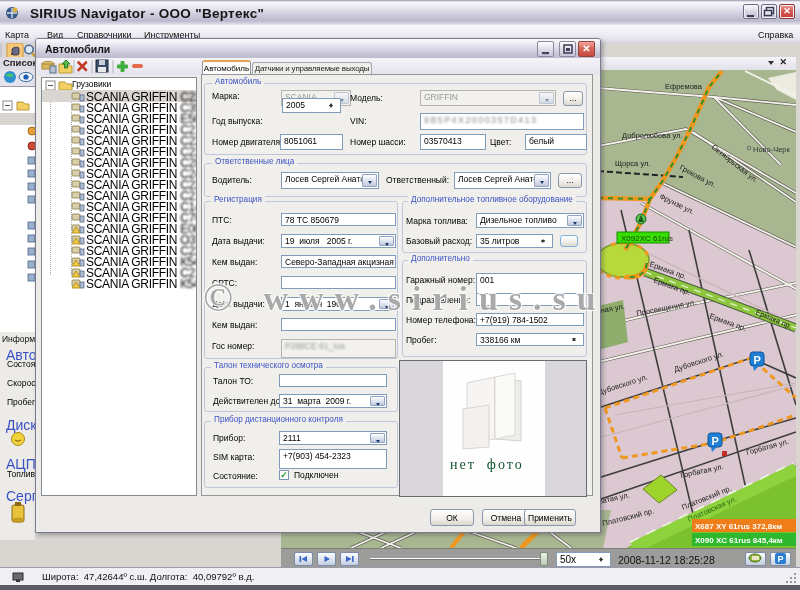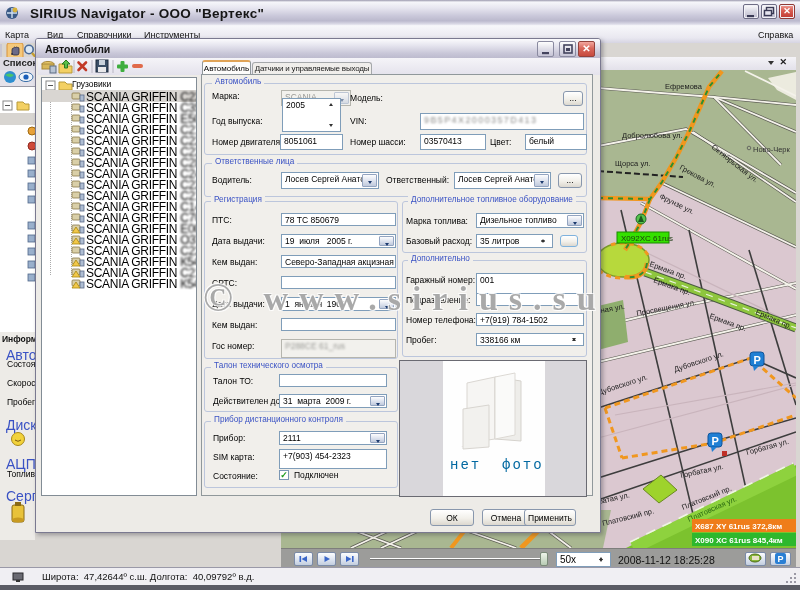--- a/index.html
+++ b/index.html
@@ -138,21 +138,21 @@
         <rect x="28" y="109" width="7" height="7"></rect>
       <rect x="28" y="135" width="7" height="7"></rect>
         <rect x="28" y="148" width="7" height="7"></rect>
       <rect x="28" y="161" width="7" height="7"></rect>
         <rect x="28" y="174" width="7" height="7"></rect>
       <rect x="28" y="187" width="7" height="7"></rect>
     </g>
   </svg>
 </div>
 <div class="abs" id="leftinfo">
-  <div style="position:absolute;left:2px;top:2px;font-weight:bold;color:#111">Информ</div>
+  <div style="position:absolute;left:2px;top:2px;font-weight:normal;color:#111">Информ</div>
   <span class="bluecap" style="left:6px;top:15px">Автомс</span>
   <span style="position:absolute;left:7px;top:27px">Состоя</span>
   <span style="position:absolute;left:7px;top:46px">Скорос</span>
   <span style="position:absolute;left:7px;top:65px">Пробег</span>
   <span class="bluecap" style="left:6px;top:85px">Дискр</span>
   <svg style="position:absolute;left:10px;top:99px" width="16" height="16">
       <circle cx="8" cy="8" r="6.5" fill="#f2d23a" stroke="#a8881a"></circle>
       <path d="M5 9 q3 2.6 6 0" stroke="#7a5a10" fill="none"></path>
     </svg>
   <span class="bluecap" style="left:6px;top:124px">АЦП</span>
@@ -559,23 +559,24 @@
       <div id="tab1">Автомобиль</div>
       <div id="tab2">Датчики и управляемые выходы</div>
     </div>
   <div id="tabpage"></div>
 
   <div class="grp" style="left:168px;top:44px;width:383px;height:72px"></div>
   <div class="glbl" style="left:176px;top:38px">Автомобиль</div>
   <span class="lbl" style="left:176px;top:52px">Марка:</span>
   <div class="txt dis" style="left:245px;top:51px;width:70px;height:16px">SCANIA<span class="dbtn" style="opacity:.55"></span></div>
   <span class="lbl" style="left:314px;top:54px">Модель:</span>
+  <div class="txt dis" style="left:384px;top:51px;width:136px;height:16px">GRIFFIN<span class="dbtn" style="opacity:.55"></span></div>
   <div class="btn" style="left:527px;top:52px;width:20px;height:15px;line-height:13px">...</div>
   <span class="lbl" style="left:176px;top:77px">Год выпуска:</span>
-  <div class="txt" style="left:246px;top:59px;width:59px;height:34px">2005<span class="spinb"></span></div>
+  <div class="txt" style="left:246px;top:59px;width:59px;height:15px">2005<span class="spinb"></span></div>
   <span class="lbl" style="left:314px;top:77px">VIN:</span>
   <div class="txt" style="left:384px;top:74px;width:164px;height:17px"><span class="blur" style="font-size:9px;letter-spacing:1.4px;color:#8a8a88">9B5P4X2000357D413</span></div>
   <span class="lbl" style="left:176px;top:98px">Номер двигателя:</span>
   <div class="txt" style="left:244px;top:95px;width:63px;height:16px">8051061</div>
   <span class="lbl" style="left:314px;top:98px">Номер шасси:</span>
   <div class="txt" style="left:384px;top:95px;width:66px;height:16px">03570413</div>
   <span class="lbl" style="left:454px;top:98px">Цвет:</span>
   <div class="txt" style="left:489px;top:95px;width:62px;height:16px">белый</div>
 
   <div class="grp" style="left:168px;top:124px;width:383px;height:34px"></div>
@@ -641,21 +642,21 @@
 
   <div style="position:absolute;left:363px;top:321px;width:188px;height:137px;border:1px solid #6a6a72;background:#d9d7db"></div>
   <div style="position:absolute;left:407px;top:322px;width:102px;height:135px;background:#fefefe"></div>
   <svg style="position:absolute;left:413px;top:330px" width="90" height="88">
     <polygon points="30,72 12,78 40,78" fill="#dddad6"></polygon>
     <path d="M18 14 L46 8 L46 70 L18 74 Z" fill="#f6f5f3" stroke="#dad7d2"></path>
     <path d="M46 8 L72 12 L72 72 L46 70 Z" fill="#eeedea" stroke="#d5d2cd"></path>
     <path d="M46 8 L66 4 L66 66 L46 70 Z" fill="#fafaf9" stroke="#dcd9d4"></path>
     <path d="M14 40 L40 36 L40 78 L14 80 Z" fill="#f2f1ee" stroke="#d8d5d0"></path>
   </svg>
-  <div style="position:absolute;left:414px;top:418px;width:100px;font-family:Liberation Mono, monospace;font-size:14px;color:#0369a1;letter-spacing:2px">нет&nbsp;&nbsp;фото</div>
+  <div style="position:absolute;left:414px;top:418px;width:100px;font-family:Liberation Serif, serif;font-size:14px;color:#14532d;letter-spacing:2px">нет&nbsp;&nbsp;фото</div>
 
   <div class="btn" style="left:394px;top:470px;width:44px;height:17px;line-height:16px">ОК</div>
   <div class="btn" style="left:446px;top:470px;width:48px;height:17px;line-height:16px">Отмена</div>
   <div class="btn" style="left:488px;top:470px;width:52px;height:17px;line-height:16px">Применить</div>
 </div>
 <div class="abs" id="bottomstrip"></div>
 
 <div class="abs" id="wm"><span style="font-size:40px;vertical-align:-1px">©</span>&nbsp;www.sirius.su</div>
 
 </body></html>

